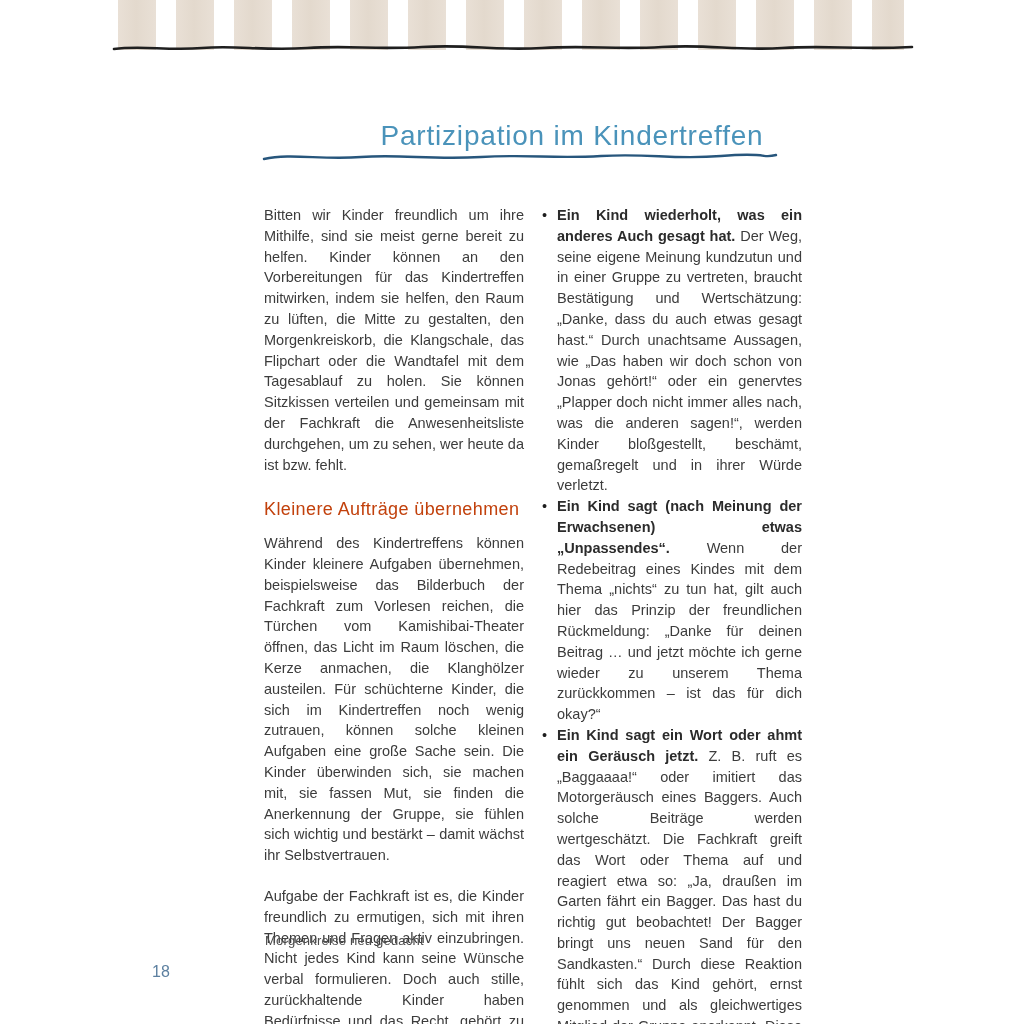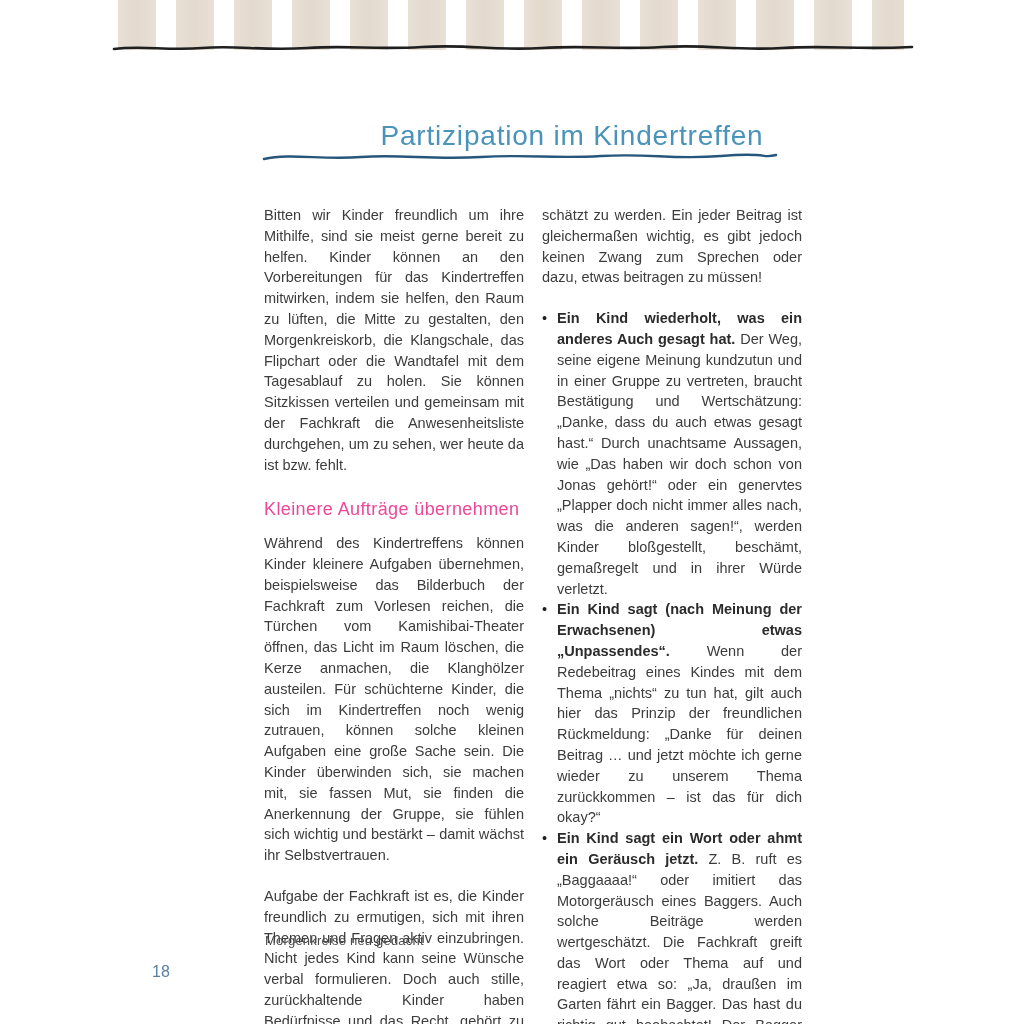--- a/index.html
+++ b/index.html
@@ -53,21 +53,21 @@
     text-align: justify;
     hyphens: auto;
     -webkit-hyphens: auto;
   }
   .col p { margin: 0 0 20px 0; }
   .col p:last-child { margin-bottom: 0; }
 
   .section-heading {
     font-size: 18px;
     font-weight: normal;
-    color: #ec4899;
+    color: #c2410c;
     letter-spacing: 0.4px;
     text-align: left;
     margin: 24px 4px 13px 0;
   }
 
   
   ul.bullets { list-style: none; margin: 0; padding: 0; }
   ul.bullets li {
     position: relative;
     padding-left: 15px;
@@ -107,21 +107,20 @@
 <main class="columns">
 
   <section class="col">
     <p>Bitten wir Kinder freundlich um ihre Mithilfe, sind sie meist gerne bereit zu helfen. Kinder können an den Vorbereitungen für das Kindertreffen mitwirken, indem sie helfen, den Raum zu lüften, die Mitte zu gestalten, den Morgenkreiskorb, die Klangschale, das Flipchart oder die Wandtafel mit dem Tagesablauf zu holen. Sie können Sitzkissen verteilen und gemeinsam mit der Fachkraft die Anwesenheitsliste durchgehen, um zu sehen, wer heute da ist bzw. fehlt.</p>
     <h2 class="section-heading">Kleinere Aufträge übernehmen</h2>
     <p>Während des Kindertreffens können Kinder kleinere Aufgaben übernehmen, beispielsweise das Bilderbuch der Fachkraft zum Vorlesen reichen, die Türchen vom Kamishibai-Theater öffnen, das Licht im Raum löschen, die Kerze anmachen, die Klanghölzer austeilen. Für schüchterne Kinder, die sich im Kindertreffen noch wenig zutrauen, können solche kleinen Aufgaben eine große Sache sein. Die Kinder überwinden sich, sie machen mit, sie fassen Mut, sie finden die Anerkennung der Gruppe, sie fühlen sich wichtig und bestärkt – damit wächst ihr Selbstvertrauen.</p>
     <p>Aufgabe der Fachkraft ist es, die Kinder freundlich zu ermutigen, sich mit ihren Themen und Fragen aktiv einzubringen. Nicht jedes Kind kann seine Wünsche verbal formulieren. Doch auch stille, zurückhaltende Kinder haben Bedürfnisse und das Recht, gehört zu werden. Hierfür brauchen sie sprachliche Begleitung, ermunternde Unterstützung und das sichere Gefühl, mit ihren Anliegen ernst genommen und wertge-</p>
   </section>
 
   <section class="col">
-    <p>schätzt zu werden. Ein jeder Beitrag ist gleichermaßen wichtig, es gibt jedoch keinen Zwang zum Sprechen oder dazu, etwas beitragen zu müssen!</p>
 
     <ul class="bullets">
       <li>
         <span class="bullet-glyph">•</span>
         <strong>Ein Kind wiederholt, was ein anderes Auch gesagt hat.</strong>
         <span>Der Weg, seine eigene Meinung kundzutun und in einer Gruppe zu vertreten, braucht Bestätigung und Wertschätzung: „Danke, dass du auch etwas gesagt hast.“ Durch unachtsame Aussagen, wie „Das haben wir doch schon von Jonas gehört!“ oder ein genervtes „Plapper doch nicht immer alles nach, was die anderen sagen!“, werden Kinder bloßgestellt, beschämt, gemaßregelt und in ihrer Würde verletzt.</span>
       </li>
       <li>
         <span class="bullet-glyph">•</span>
         <strong>Ein Kind sagt (nach Meinung der Erwachsenen) etwas „Unpassendes“.</strong>

